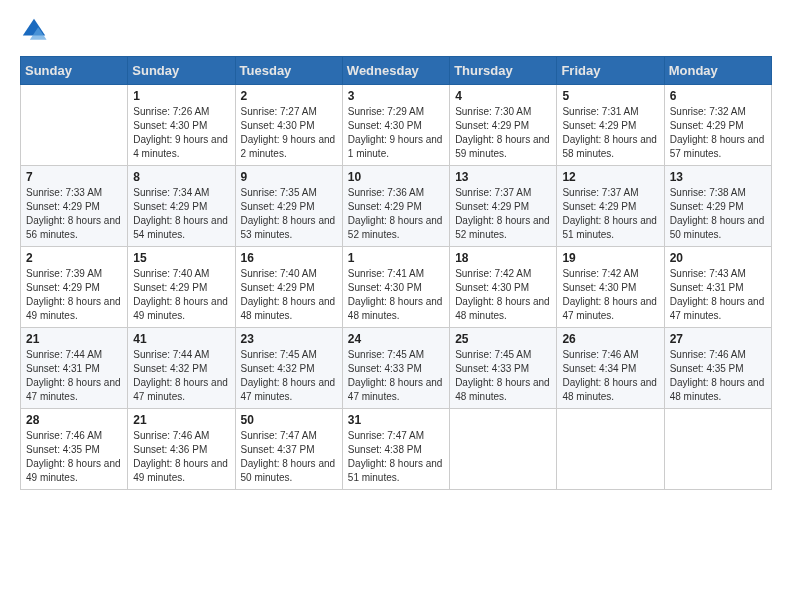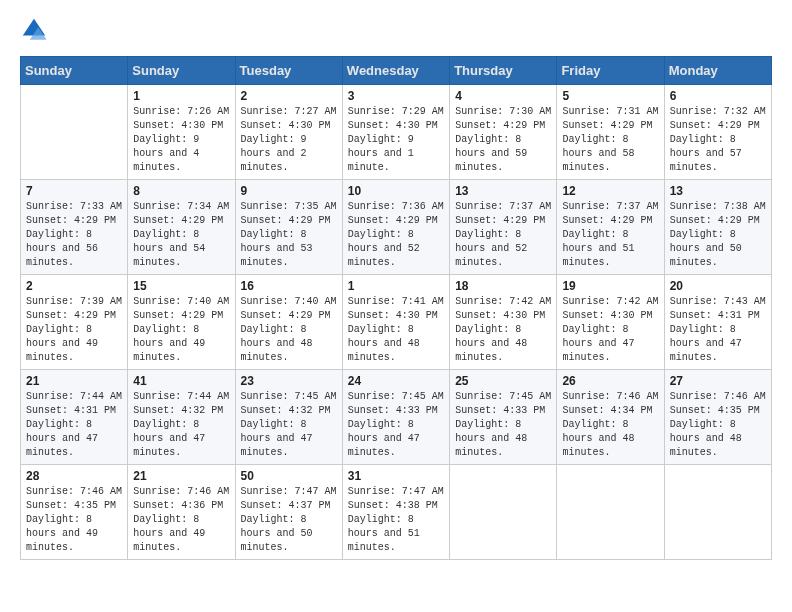--- a/index.html
+++ b/index.html
@@ -76,21 +76,20 @@
       font-size: 12px;
       font-weight: bold;
       color: #222;
       display: block;
       margin-bottom: 2px;
     }
     .day-info {
       font-size: 10px;
       color: #333;
       line-height: 1.4;
-      font-family: Liberation Mono, monospace;
     }
     .empty-cell {
       background: #fff !important;
     }
   </style>
 </head>
 <body>
 
 <div class="header-area">
   <div class="logo">

